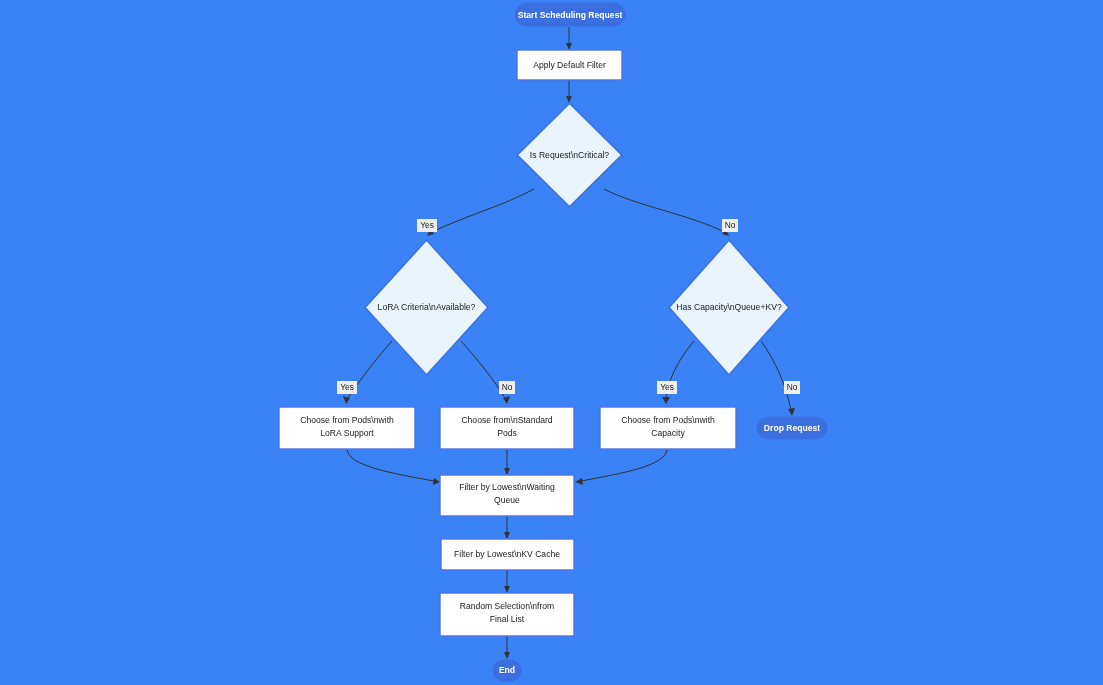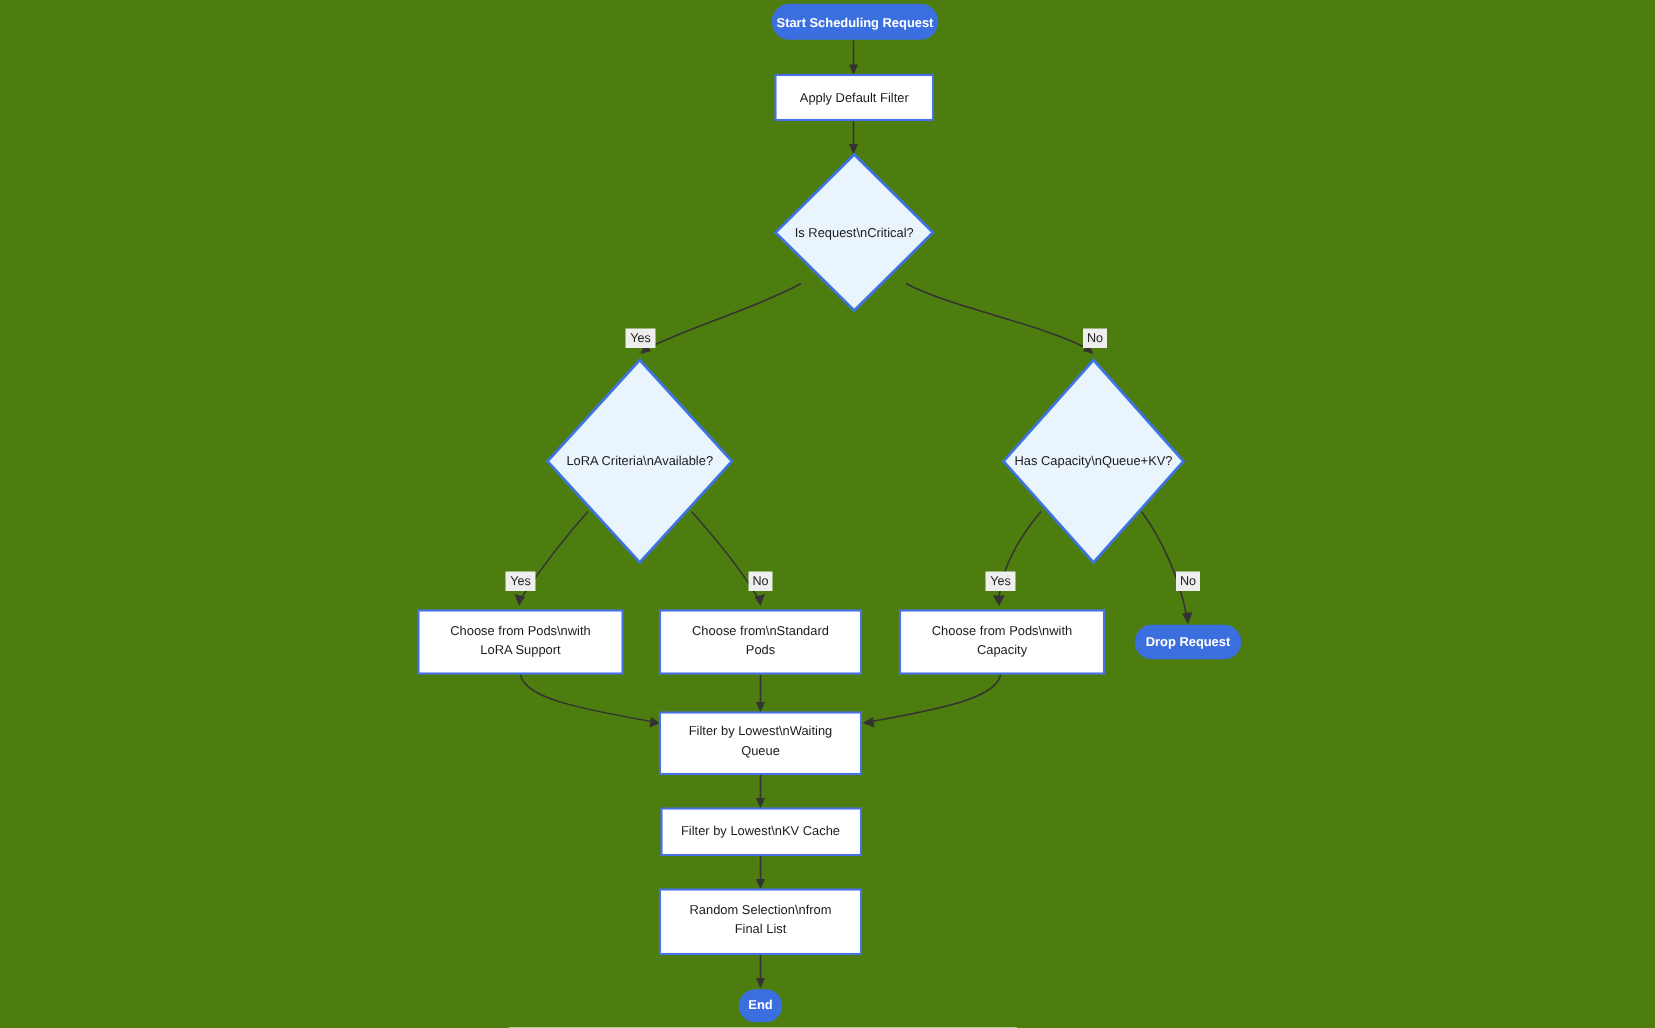--- a/index.html
+++ b/index.html
@@ -11,21 +11,21 @@
   body {
     width: 1103px;
     height: 685px;
     overflow: hidden;
     font-family: "Liberation Sans", "DejaVu Sans", sans-serif;
   }
   #flow-root {
     position: relative;
     width: 1103px;
     height: 685px;
-    background: #4d7c0f;
+    background: #3b82f6;
   }
   svg#flow-svg {
     position: absolute;
     top: 0;
     left: 0;
     width: 1103px;
     height: 685px;
     display: block;
   }
   .edge-path {

